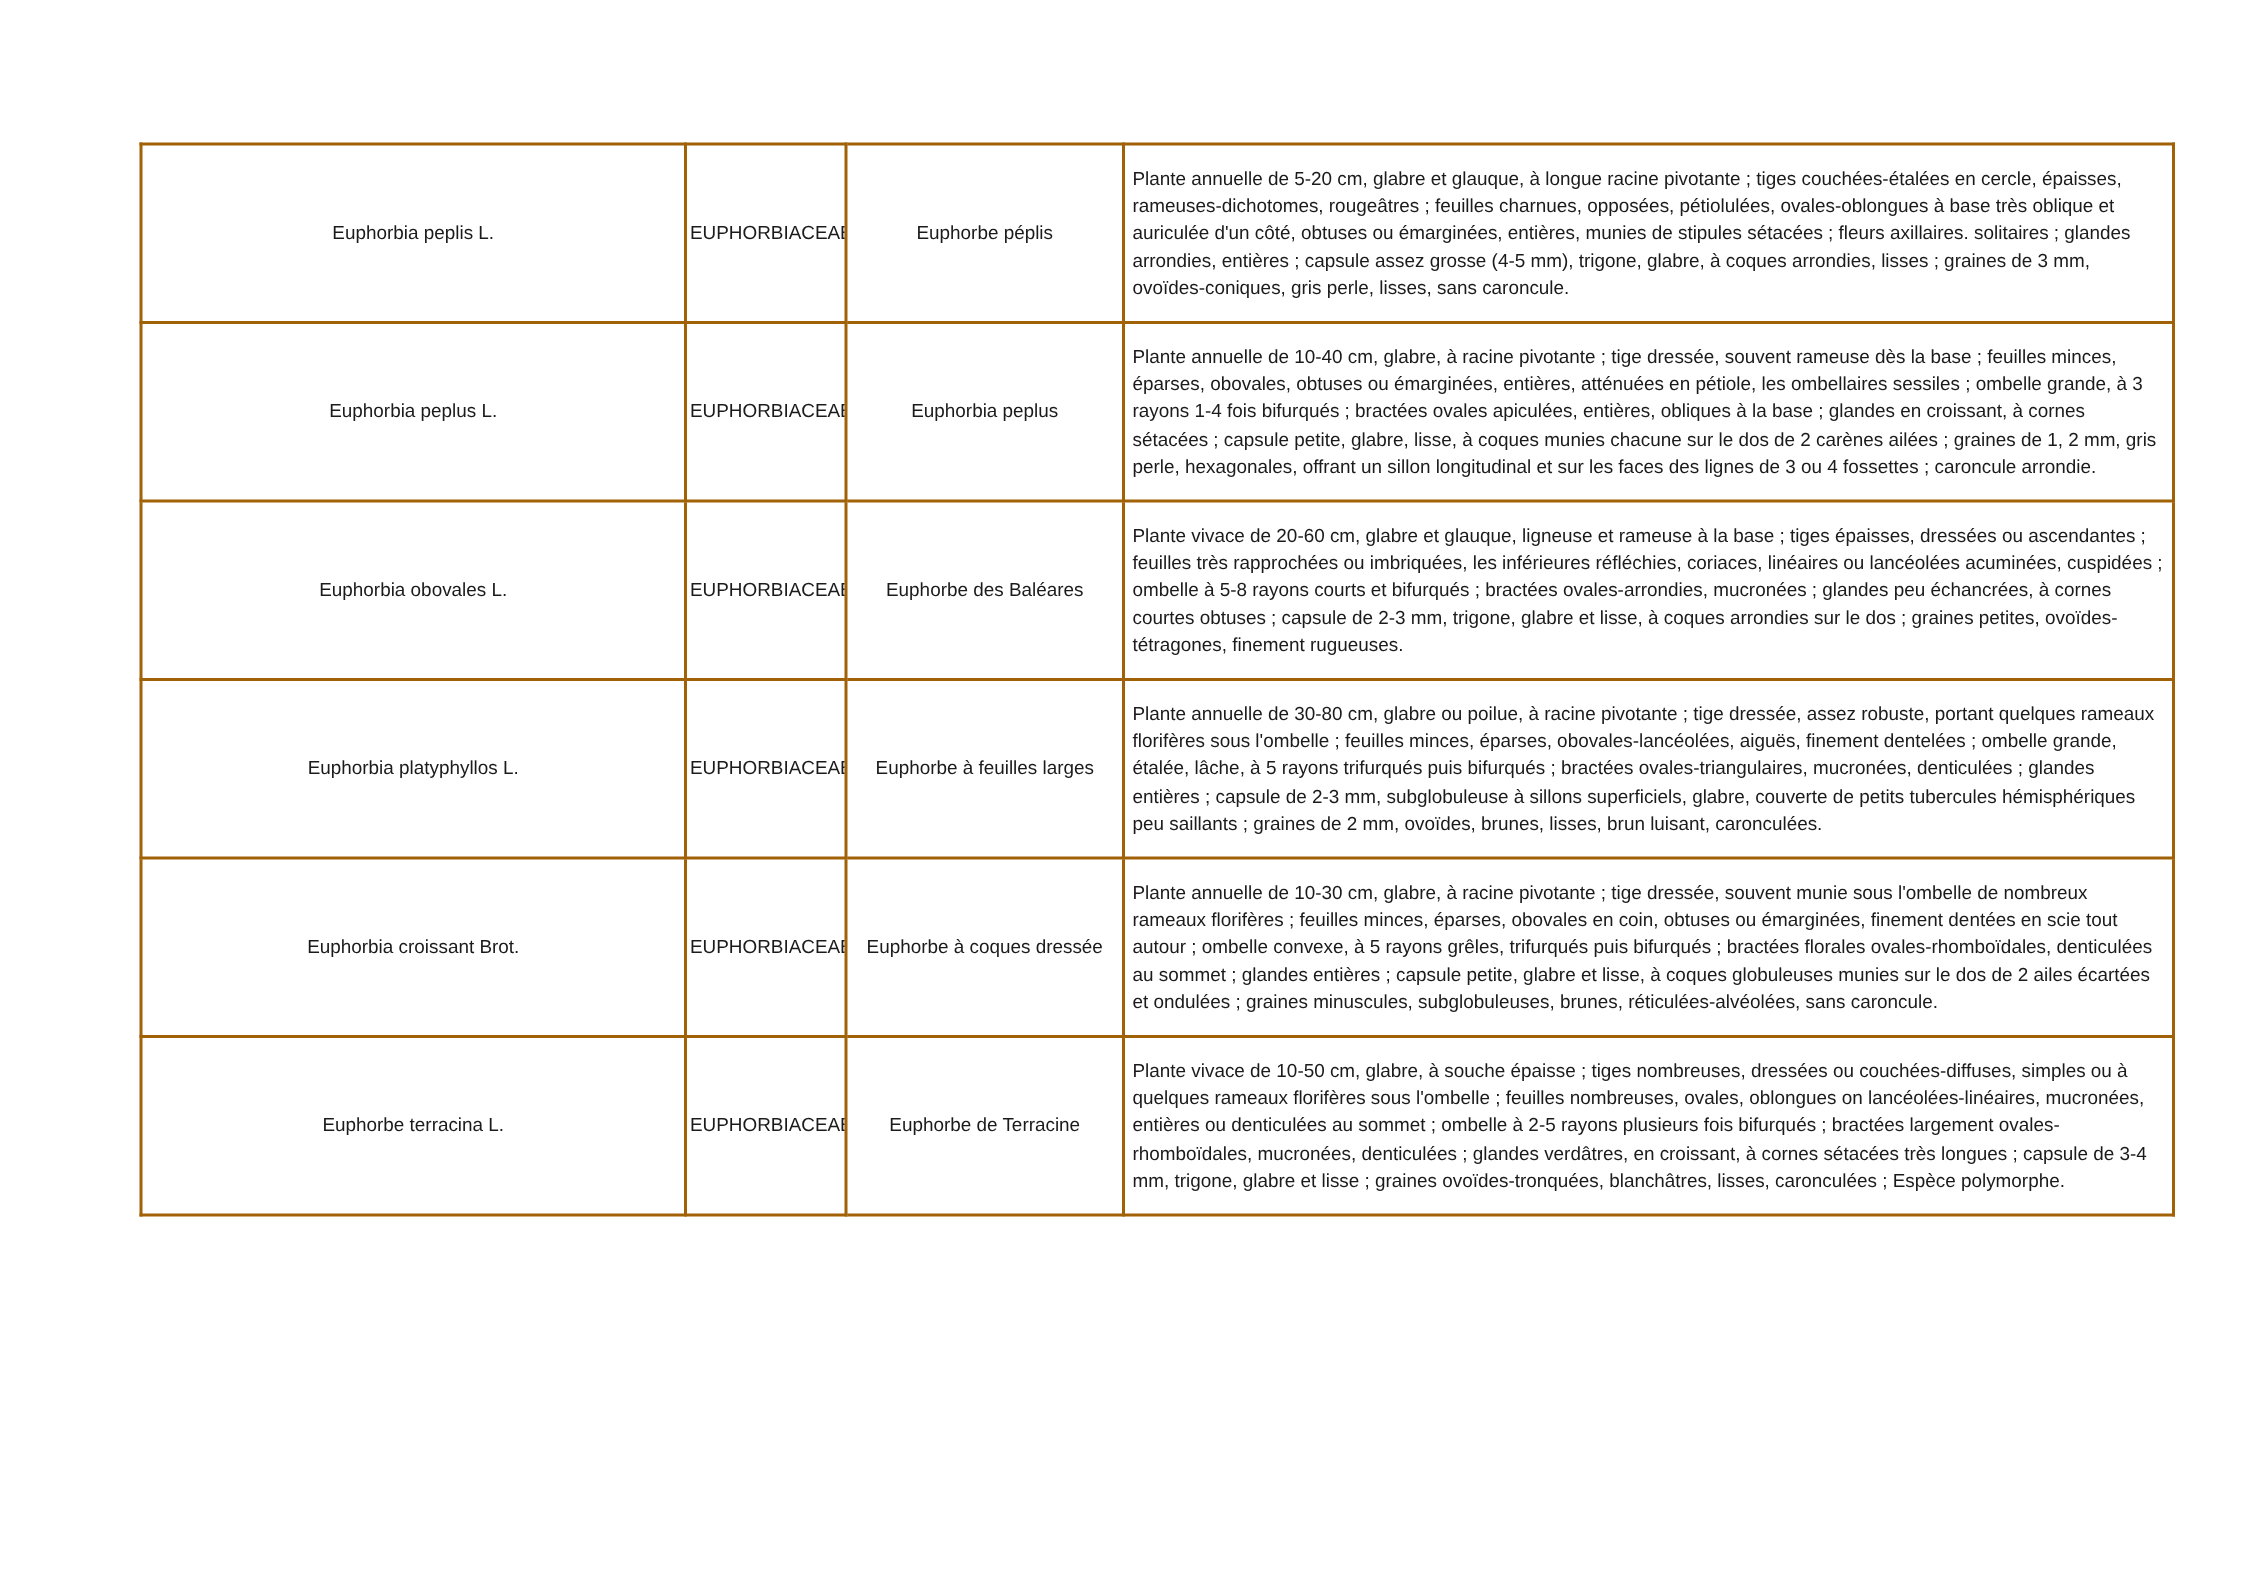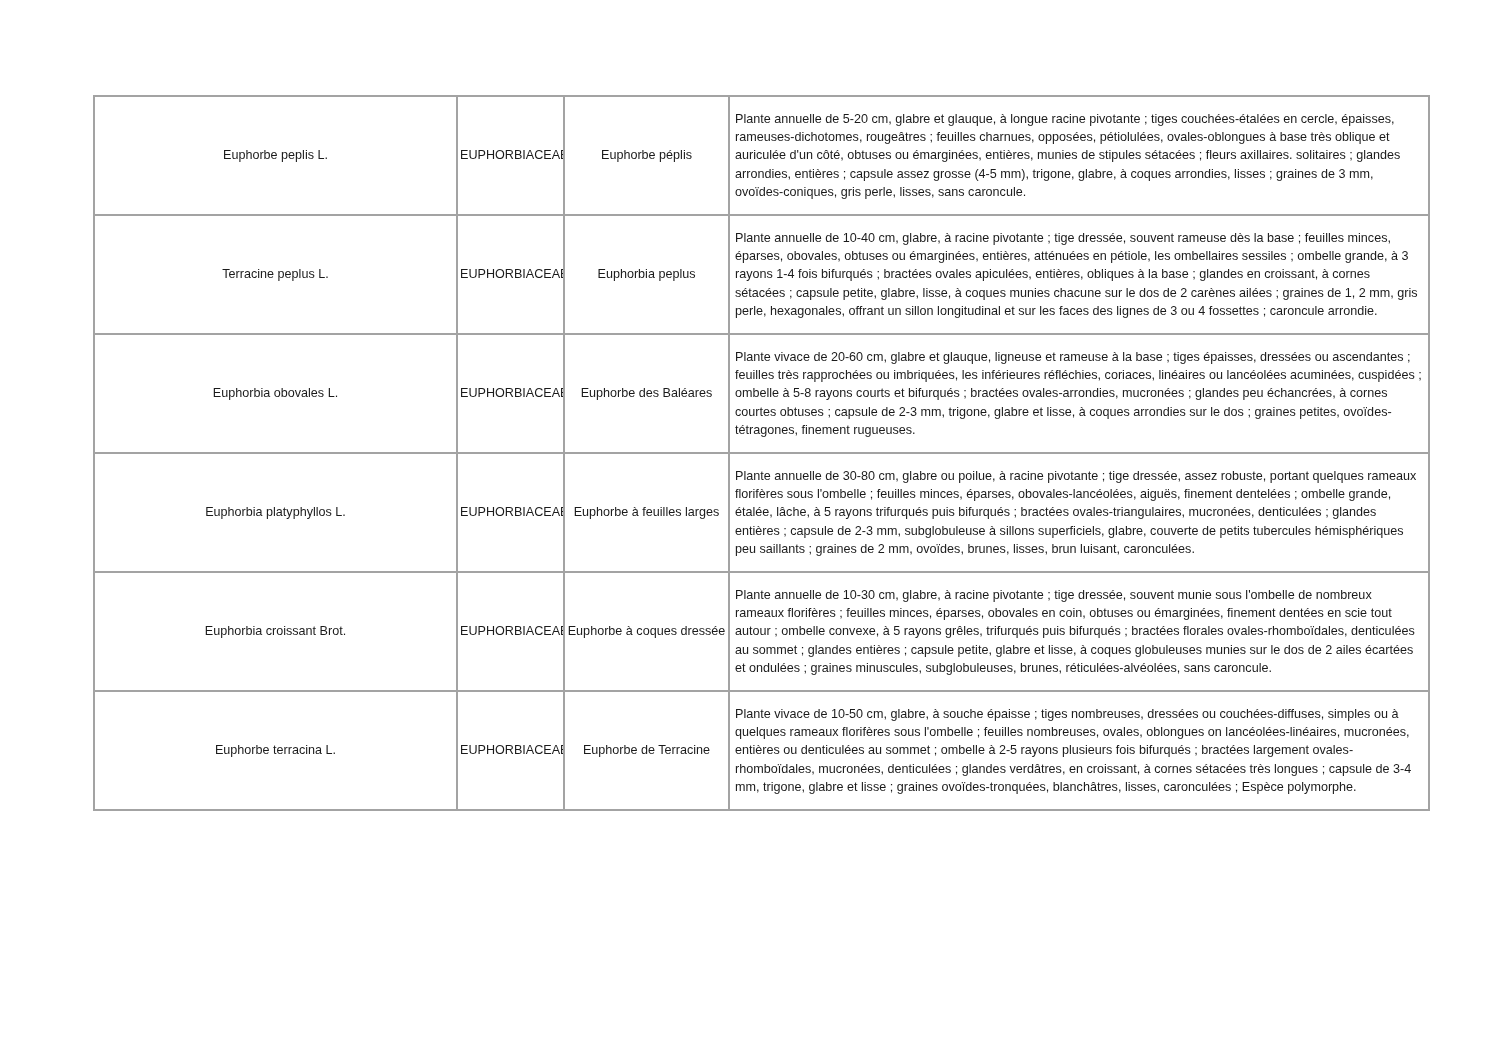--- a/index.html
+++ b/index.html
@@ -24,46 +24,46 @@
   table.species-table {
     position: absolute;
     left: 93px;
     top: 95px;
     width: 1297px;
     border-collapse: collapse;
     table-layout: fixed;
     background: #ffffff;
   }
   table.species-table td {
-    border: 2px solid #a3a3a3;
+    border: 2px solid #a16207;
     vertical-align: middle;
     font-size: 12.6px;
     line-height: 18.2px;
     height: 109px;
     overflow: hidden;
   }
   td.c-latin   { width: 349px; text-align: center; padding: 2px 6px; }
   td.c-family  { width: 101px; text-align: center; padding: 2px 2px; }
-  td.c-french  { width: 159px; text-align: center; padding: 2px 2px; }
+  td.c-french  { width: 159px; text-align: center; padding: 2px 12px; }
   td.c-desc    { width: 688px; text-align: left;   padding: 4px 5px; }
 </style>
 </head>
 <body>
 
 <div class="page">
   <table class="species-table">
     <tbody id="table-body">
         <tr>
-    <td class="c-latin">Euphorbe peplis L.</td>
+    <td class="c-latin">Euphorbia peplis L.</td>
     <td class="c-family">EUPHORBIACEAE</td>
     <td class="c-french">Euphorbe péplis</td>
     <td class="c-desc">Plante annuelle de 5-20 cm, glabre et glauque, à longue racine pivotante ; tiges couchées-étalées en cercle, épaisses, rameuses-dichotomes, rougeâtres ; feuilles charnues, opposées, pétiolulées, ovales-oblongues à base très oblique et auriculée d'un côté, obtuses ou émarginées, entières, munies de stipules sétacées ; fleurs axillaires. solitaires ; glandes arrondies, entières ; capsule assez grosse (4-5 mm), trigone, glabre, à coques arrondies, lisses ; graines de 3 mm, ovoïdes-coniques, gris perle, lisses, sans caroncule.</td>
   </tr>
         <tr>
-    <td class="c-latin">Terracine peplus L.</td>
+    <td class="c-latin">Euphorbia peplus L.</td>
     <td class="c-family">EUPHORBIACEAE</td>
     <td class="c-french">Euphorbia peplus</td>
     <td class="c-desc">Plante annuelle de 10-40 cm, glabre, à racine pivotante ; tige dressée, souvent rameuse dès la base ; feuilles minces, éparses, obovales, obtuses ou émarginées, entières, atténuées en pétiole, les ombellaires sessiles ; ombelle grande, à 3 rayons 1-4 fois bifurqués ; bractées ovales apiculées, entières, obliques à la base ; glandes en croissant, à cornes sétacées ; capsule petite, glabre, lisse, à coques munies chacune sur le dos de 2 carènes ailées ; graines de 1, 2 mm, gris perle, hexagonales, offrant un sillon longitudinal et sur les faces des lignes de 3 ou 4 fossettes ; caroncule arrondie.</td>
   </tr>
         <tr>
     <td class="c-latin">Euphorbia obovales L.</td>
     <td class="c-family">EUPHORBIACEAE</td>
     <td class="c-french">Euphorbe des Baléares</td>
     <td class="c-desc">Plante vivace de 20-60 cm, glabre et glauque, ligneuse et rameuse à la base ; tiges épaisses, dressées ou ascendantes ; feuilles très rapprochées ou imbriquées, les inférieures réfléchies, coriaces, linéaires ou lancéolées acuminées, cuspidées ; ombelle à 5-8 rayons courts et bifurqués ; bractées ovales-arrondies, mucronées ; glandes peu échancrées, à cornes courtes obtuses ; capsule de 2-3 mm, trigone, glabre et lisse, à coques arrondies sur le dos ; graines petites, ovoïdes-tétragones, finement rugueuses.</td>
   </tr>

